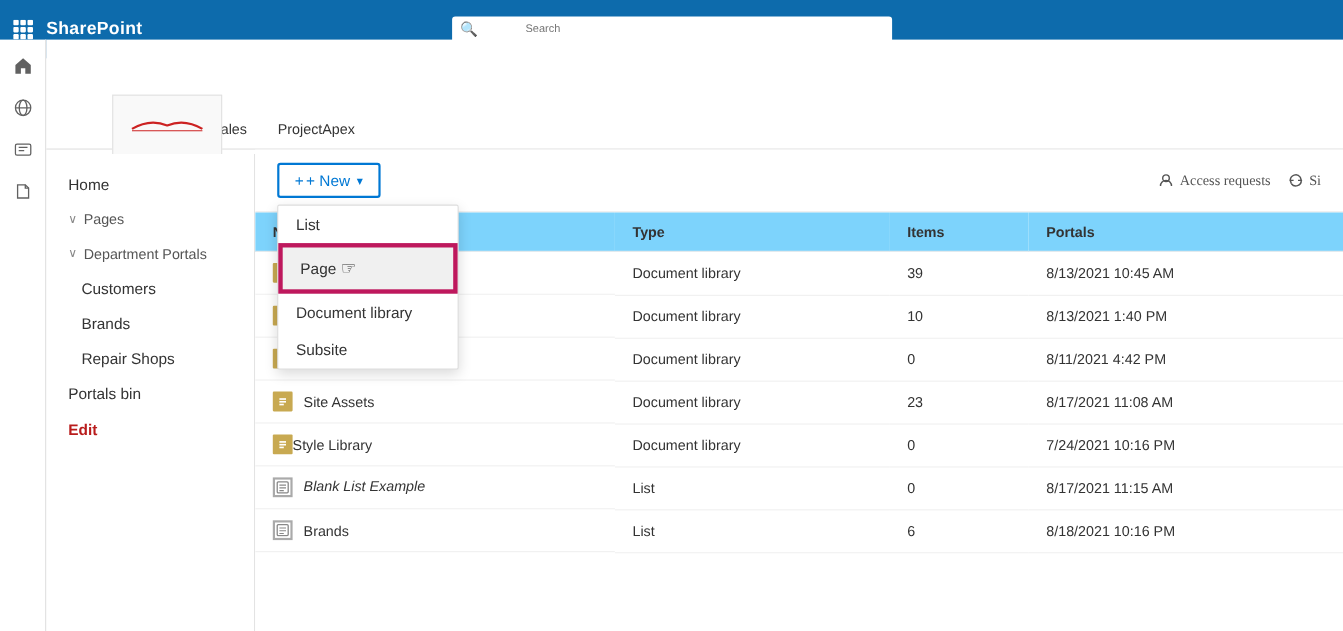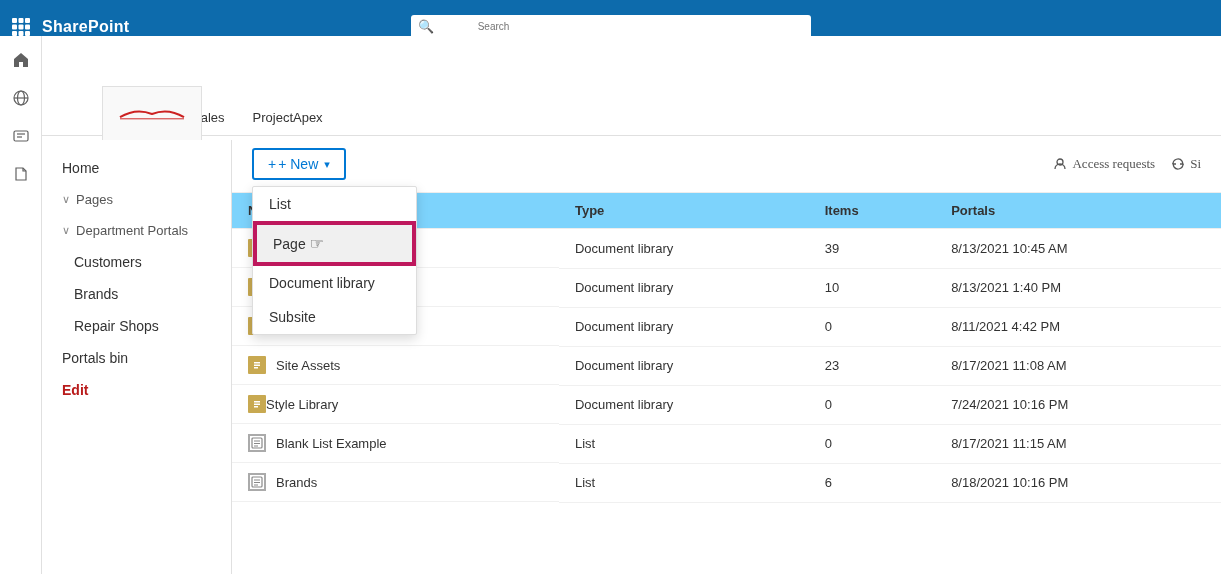--- a/index.html
+++ b/index.html
@@ -481,45 +481,45 @@
                 <rect x="3" y="8" width="4" height="1.5" fill="white"></rect>
               </svg>
        </span>
       <span>Style Library</span>
     </td>
     <td>Document library</td>
     <td>0</td>
     <td>7/24/2021 10:16 PM</td>
   </tr>
         <tr>
+    <td style="display:flex;align-items:flex-start;gap:10px;font-style:italic;">
+      <span class="list-icon">
+        <svg width="12" height="12" viewBox="0 0 12 12" fill="none">
+                <rect x="1" y="1" width="10" height="10" rx="1" stroke="#888" stroke-width="1.2"></rect>
+                <line x1="3" y1="4" x2="9" y2="4" stroke="#888" stroke-width="1"></line>
+                <line x1="3" y1="6.5" x2="9" y2="6.5" stroke="#888" stroke-width="1"></line>
+                <line x1="3" y1="9" x2="7" y2="9" stroke="#888" stroke-width="1"></line>
+              </svg>
+       </span>
+      <span>Blank List Example</span>
+    </td>
+    <td>List</td>
+    <td>0</td>
+    <td>8/17/2021 11:15 AM</td>
+  </tr>
+        <tr>
     <td style="display:flex;align-items:center;gap:10px;">
       <span class="list-icon">
         <svg width="12" height="12" viewBox="0 0 12 12" fill="none">
                 <rect x="1" y="1" width="10" height="10" rx="1" stroke="#888" stroke-width="1.2"></rect>
                 <line x1="3" y1="4" x2="9" y2="4" stroke="#888" stroke-width="1"></line>
                 <line x1="3" y1="6.5" x2="9" y2="6.5" stroke="#888" stroke-width="1"></line>
                 <line x1="3" y1="9" x2="7" y2="9" stroke="#888" stroke-width="1"></line>
               </svg>
        </span>
-      <span>Blank List Example</span>
-    </td>
-    <td>List</td>
-    <td>0</td>
-    <td>8/17/2021 11:15 AM</td>
-  </tr>
-        <tr>
-    <td style="display:flex;align-items:center;gap:10px;">
-      <span class="list-icon">
-        <svg width="12" height="12" viewBox="0 0 12 12" fill="none">
-                <rect x="1" y="1" width="10" height="10" rx="1" stroke="#888" stroke-width="1.2"></rect>
-                <line x1="3" y1="4" x2="9" y2="4" stroke="#888" stroke-width="1"></line>
-                <line x1="3" y1="6.5" x2="9" y2="6.5" stroke="#888" stroke-width="1"></line>
-                <line x1="3" y1="9" x2="7" y2="9" stroke="#888" stroke-width="1"></line>
-              </svg>
-       </span>
       <span>Brands</span>
     </td>
     <td>List</td>
     <td>6</td>
     <td>8/18/2021 10:16 PM</td>
   </tr>
       </tbody>
   </table>
 </div>
 

